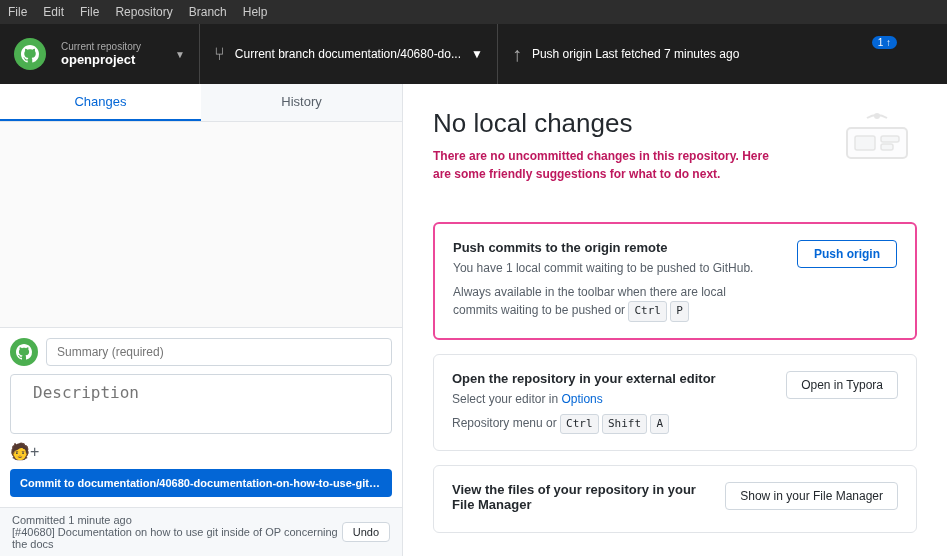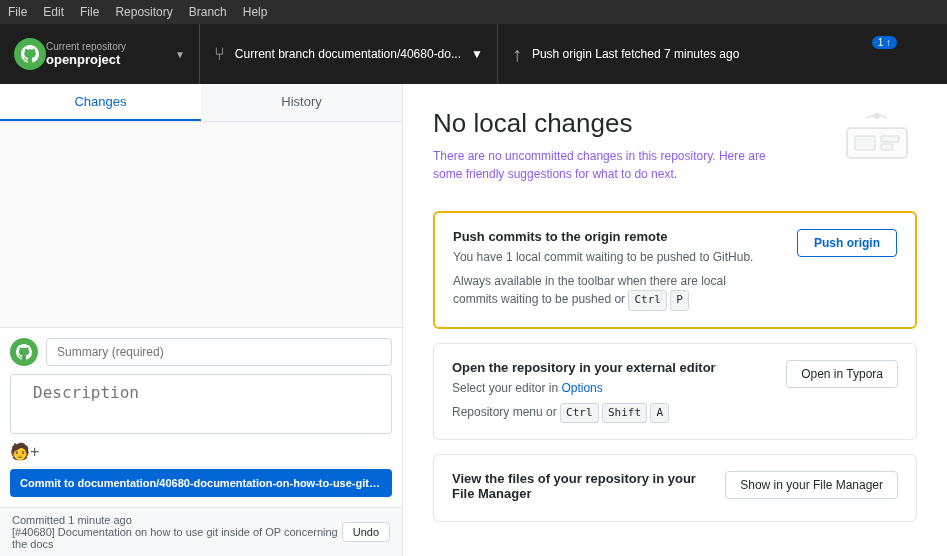--- a/index.html
+++ b/index.html
@@ -4,21 +4,21 @@
   <style>
     * { box-sizing: border-box; margin: 0; padding: 0; }
     body { font-family: -apple-system, BlinkMacSystemFont, 'Segoe UI', sans-serif; font-size: 12px; background: #fff; width: 947px; height: 556px; overflow: hidden; }
 
     
     .menubar { background: #2d2d2d; color: #ccc; display: flex; align-items: center; height: 24px; padding: 0 8px; gap: 16px; }
     .menubar span { font-size: 12px; cursor: pointer; }
 
     
     .toolbar { background: #1e1e1e; display: flex; height: 60px; }
-    .toolbar-section { display: flex; align-items: center; padding: 0 14px; border-right: 1px solid #444; color: #fff; cursor: pointer; gap: 0; min-width: 200px; }
+    .toolbar-section { display: flex; align-items: center; padding: 0 14px; border-right: 1px solid #444; color: #fff; cursor: pointer; gap: 15px; min-width: 200px; }
     .toolbar-section .repo-icon { width: 32px; height: 32px; border-radius: 50%; background: #4caf50; display: flex; align-items: center; justify-content: center; font-size: 16px; }
     .toolbar-section .labels { display: flex; flex-direction: column; }
     .toolbar-section .sub-label { font-size: 10px; color: #aaa; }
     .toolbar-section .main-label { font-size: 13px; font-weight: 600; color: #fff; }
     .toolbar-section .chevron { margin-left: auto; color: #aaa; font-size: 10px; }
     .toolbar-branch { display: flex; align-items: center; padding: 0 14px; border-right: 1px solid #444; color: #fff; cursor: pointer; gap: 10px; min-width: 230px; }
     .toolbar-branch .branch-icon { font-size: 18px; color: #aaa; }
     .toolbar-push { display: flex; align-items: center; padding: 0 14px; color: #fff; cursor: pointer; gap: 10px; flex: 1; border-right: none; position: relative; }
     .toolbar-push .push-badge { position: absolute; top: 12px; right: 50px; background: #0366d6; border-radius: 10px; color: #fff; font-size: 10px; padding: 1px 6px; display: flex; align-items: center; gap: 2px; }
 
@@ -46,24 +46,24 @@
     .commit-author-icon { font-size: 16px; }
     .commit-button { background: #0366d6; color: #fff; border: none; border-radius: 4px; padding: 8px 10px; font-size: 11px; font-weight: 600; cursor: pointer; text-align: left; white-space: nowrap; overflow: hidden; text-overflow: ellipsis; }
 
     .footer-bar { border-top: 1px solid #e1e4e8; padding: 6px 12px; background: #f6f8fa; display: flex; align-items: center; justify-content: flex-start; }
     .footer-text { font-size: 11px; color: #586069; }
     .undo-btn { background: #fff; border: 1px solid #d0d7de; border-radius: 4px; padding: 3px 10px; font-size: 11px; cursor: pointer; color: #24292e; }
 
     
     .right-panel { flex: 1; overflow-y: auto; padding: 24px 30px; background: #fff; }
     .no-changes-header { font-size: 26px; font-weight: 300; color: #24292e; margin-bottom: 8px; }
-    .no-changes-desc { font-size: 12px; color: #8b5cf6; line-height: 1.5; margin-bottom: 20px; max-width: 340px; }
+    .no-changes-desc { font-size: 12px; color: #be185d; line-height: 1.5; margin-bottom: 31px; max-width: 340px; font-weight: bold; }
 
     .suggestion-card { border: 1px solid #e1e4e8; border-radius: 6px; padding: 16px 18px; margin-bottom: 14px; display: flex; align-items: flex-start; gap: 16px; }
-    .suggestion-card.highlighted { border: 2px solid #eab308; }
+    .suggestion-card.highlighted { border: 2px solid #ec4899; }
     .suggestion-content { flex: 1; }
     .suggestion-title { font-size: 13px; font-weight: 600; color: #24292e; margin-bottom: 4px; }
     .suggestion-desc { font-size: 12px; color: #586069; line-height: 1.5; }
     .suggestion-desc a { color: #0366d6; text-decoration: none; }
     .suggestion-action { display: flex; flex-direction: column; align-items: flex-end; justify-content: center; gap: 8px; min-width: 120px; }
     .kbd { display: inline-block; background: #f3f4f6; border: 1px solid #d0d7de; border-radius: 3px; padding: 1px 5px; font-size: 11px; font-family: monospace; color: #24292e; }
 
     .push-btn { background: #fff; border: 1px solid #0366d6; border-radius: 4px; padding: 6px 16px; font-size: 12px; font-weight: 600; color: #0366d6; cursor: pointer; }
     .open-typora-btn { background: #fff; border: 1px solid #d0d7de; border-radius: 4px; padding: 6px 14px; font-size: 12px; color: #24292e; cursor: pointer; }
     .show-fm-btn { background: #fff; border: 1px solid #d0d7de; border-radius: 4px; padding: 6px 14px; font-size: 12px; color: #24292e; cursor: pointer; }

